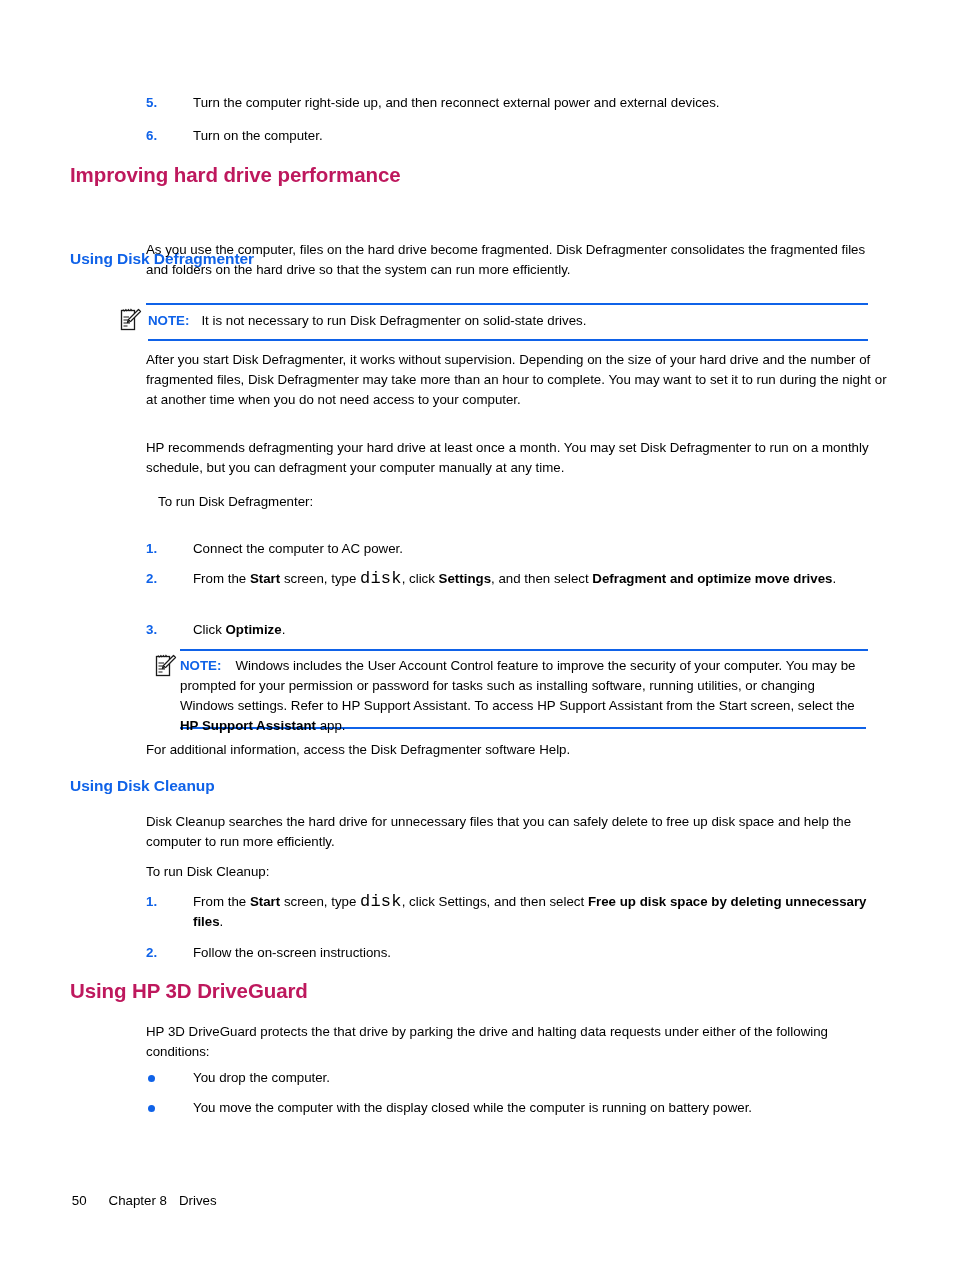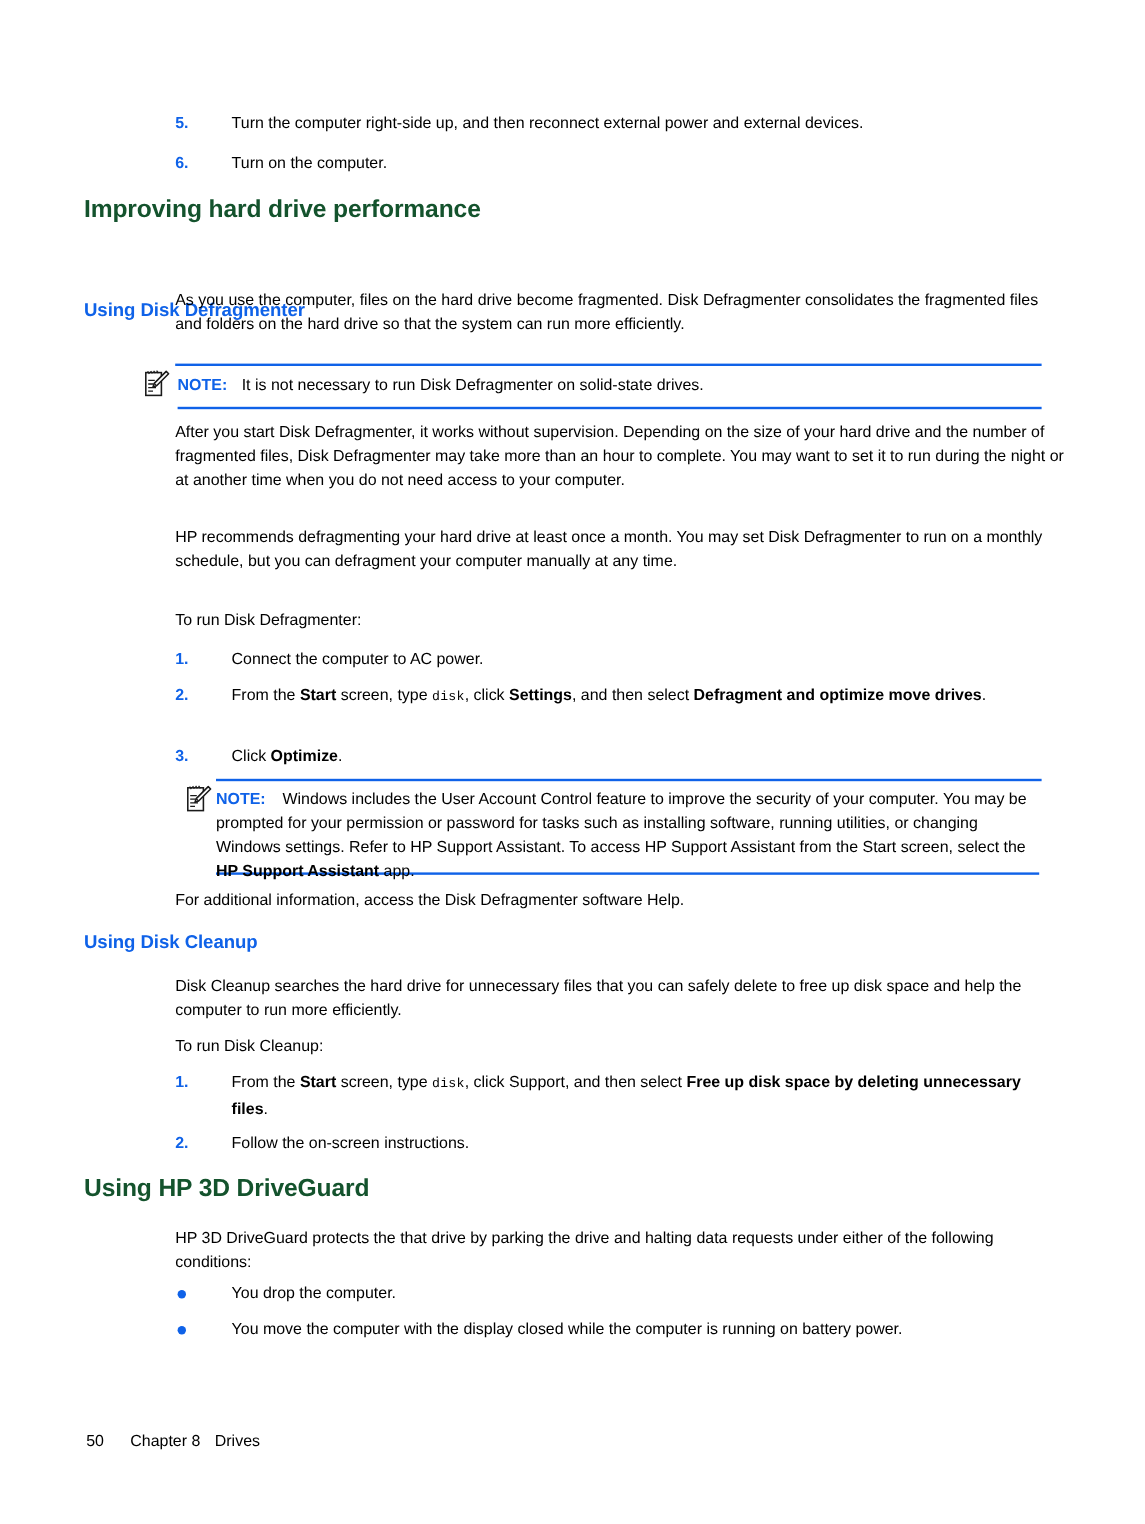--- a/index.html
+++ b/index.html
@@ -19,31 +19,31 @@
     position: absolute;
     left: 0; top: 0;
     width: 954px;
     height: 1270px;
     box-sizing: border-box;
     padding: 0;
   }
   b, .b { font-weight: bold; }
   .mono {
     font-family: "Liberation Mono", "DejaVu Sans Mono", monospace;
-    font-size: 11px;
+    font-size: 17px;
     letter-spacing: 0.2px;
   }
 
   
   .h1 {
     position: absolute;
     left: 70px;
     font-size: 20.5px;
     font-weight: bold;
-    color: #14532d;
+    color: #be185d;
     letter-spacing: -0.1px;
     white-space: nowrap;
   }
   .h2 {
     position: absolute;
     left: 70px;
     font-size: 15.5px;
     font-weight: bold;
     color: #0F62E8;
     letter-spacing: -0.05px;
@@ -167,21 +167,21 @@
     </div>
     <div class="note-content" style="left:28px; top:8px; width:716px;">
       <span class="note-label">NOTE:</span><span style="display:inline-block;width:12px;"></span><span>It is not necessary to run Disk Defragmenter on solid-state drives.</span>
     </div>
   </div>
 
   <div class="para" style="top:438px; width:738px;">HP recommends defragmenting your hard drive at least once a month. You may set Disk Defragmenter to run on a monthly schedule, but you can defragment your computer manually at any time.</div>
 
   <div class="para" style="top:350px; width:745px;">After you start Disk Defragmenter, it works without supervision. Depending on the size of your hard drive and the number of fragmented files, Disk Defragmenter may take more than an hour to complete. You may want to set it to run during the night or at another time when you do not need access to your computer.</div>
 
-  <div class="para" style="top:507px;">To run Disk Defragmenter:</div>
+  <div class="para" style="top:492px;margin-left:12px;">To run Disk Defragmenter:</div>
 
   <div class="li" style="top:539px;">
     <span class="marker">1.</span>
     <span class="li-body"><span>Connect the computer to AC power.</span></span>
   </div>
 
   <div class="li" style="top:569px; width:738px;">
     <span class="marker">2.</span>
     <span class="li-body"><span>From the </span><b class="b">Start</b><span> screen, type </span><span class="mono">disk</span><span>, click </span><b class="b">Settings</b><span>, and then select </span><b class="b">Defragment and optimize move drives</b><span>.</span></span>
   </div>
@@ -211,21 +211,21 @@
   <div class="para" style="top:740px;">For additional information, access the Disk Defragmenter software Help.</div>
 
   <div class="h2" style="top:777px;">Using Disk Cleanup</div>
 
   <div class="para" style="top:812px; width:744px;">Disk Cleanup searches the hard drive for unnecessary files that you can safely delete to free up disk space and help the computer to run more efficiently.</div>
 
   <div class="para" style="top:862px;">To run Disk Cleanup:</div>
 
   <div class="li" style="top:892px; width:730px;">
     <span class="marker">1.</span>
-    <span class="li-body"><span>From the </span><b class="b">Start</b><span> screen, type </span><span class="mono">disk</span><span>, click Support, and then select </span><b class="b">Free up disk space by deleting unnecessary files</b><span>.</span></span>
+    <span class="li-body"><span>From the </span><b class="b">Start</b><span> screen, type </span><span class="mono">disk</span><span>, click Settings, and then select </span><b class="b">Free up disk space by deleting unnecessary files</b><span>.</span></span>
   </div>
 
   <div class="li" style="top:943px;">
     <span class="marker">2.</span>
     <span class="li-body"><span>Follow the on-screen instructions.</span></span>
   </div>
 
   <div class="h1" style="top:979px;">Using HP 3D DriveGuard</div>
 
   <div class="para" style="top:1022px; width:745px;">HP 3D DriveGuard protects the that drive by parking the drive and halting data requests under either of the following conditions:</div>

